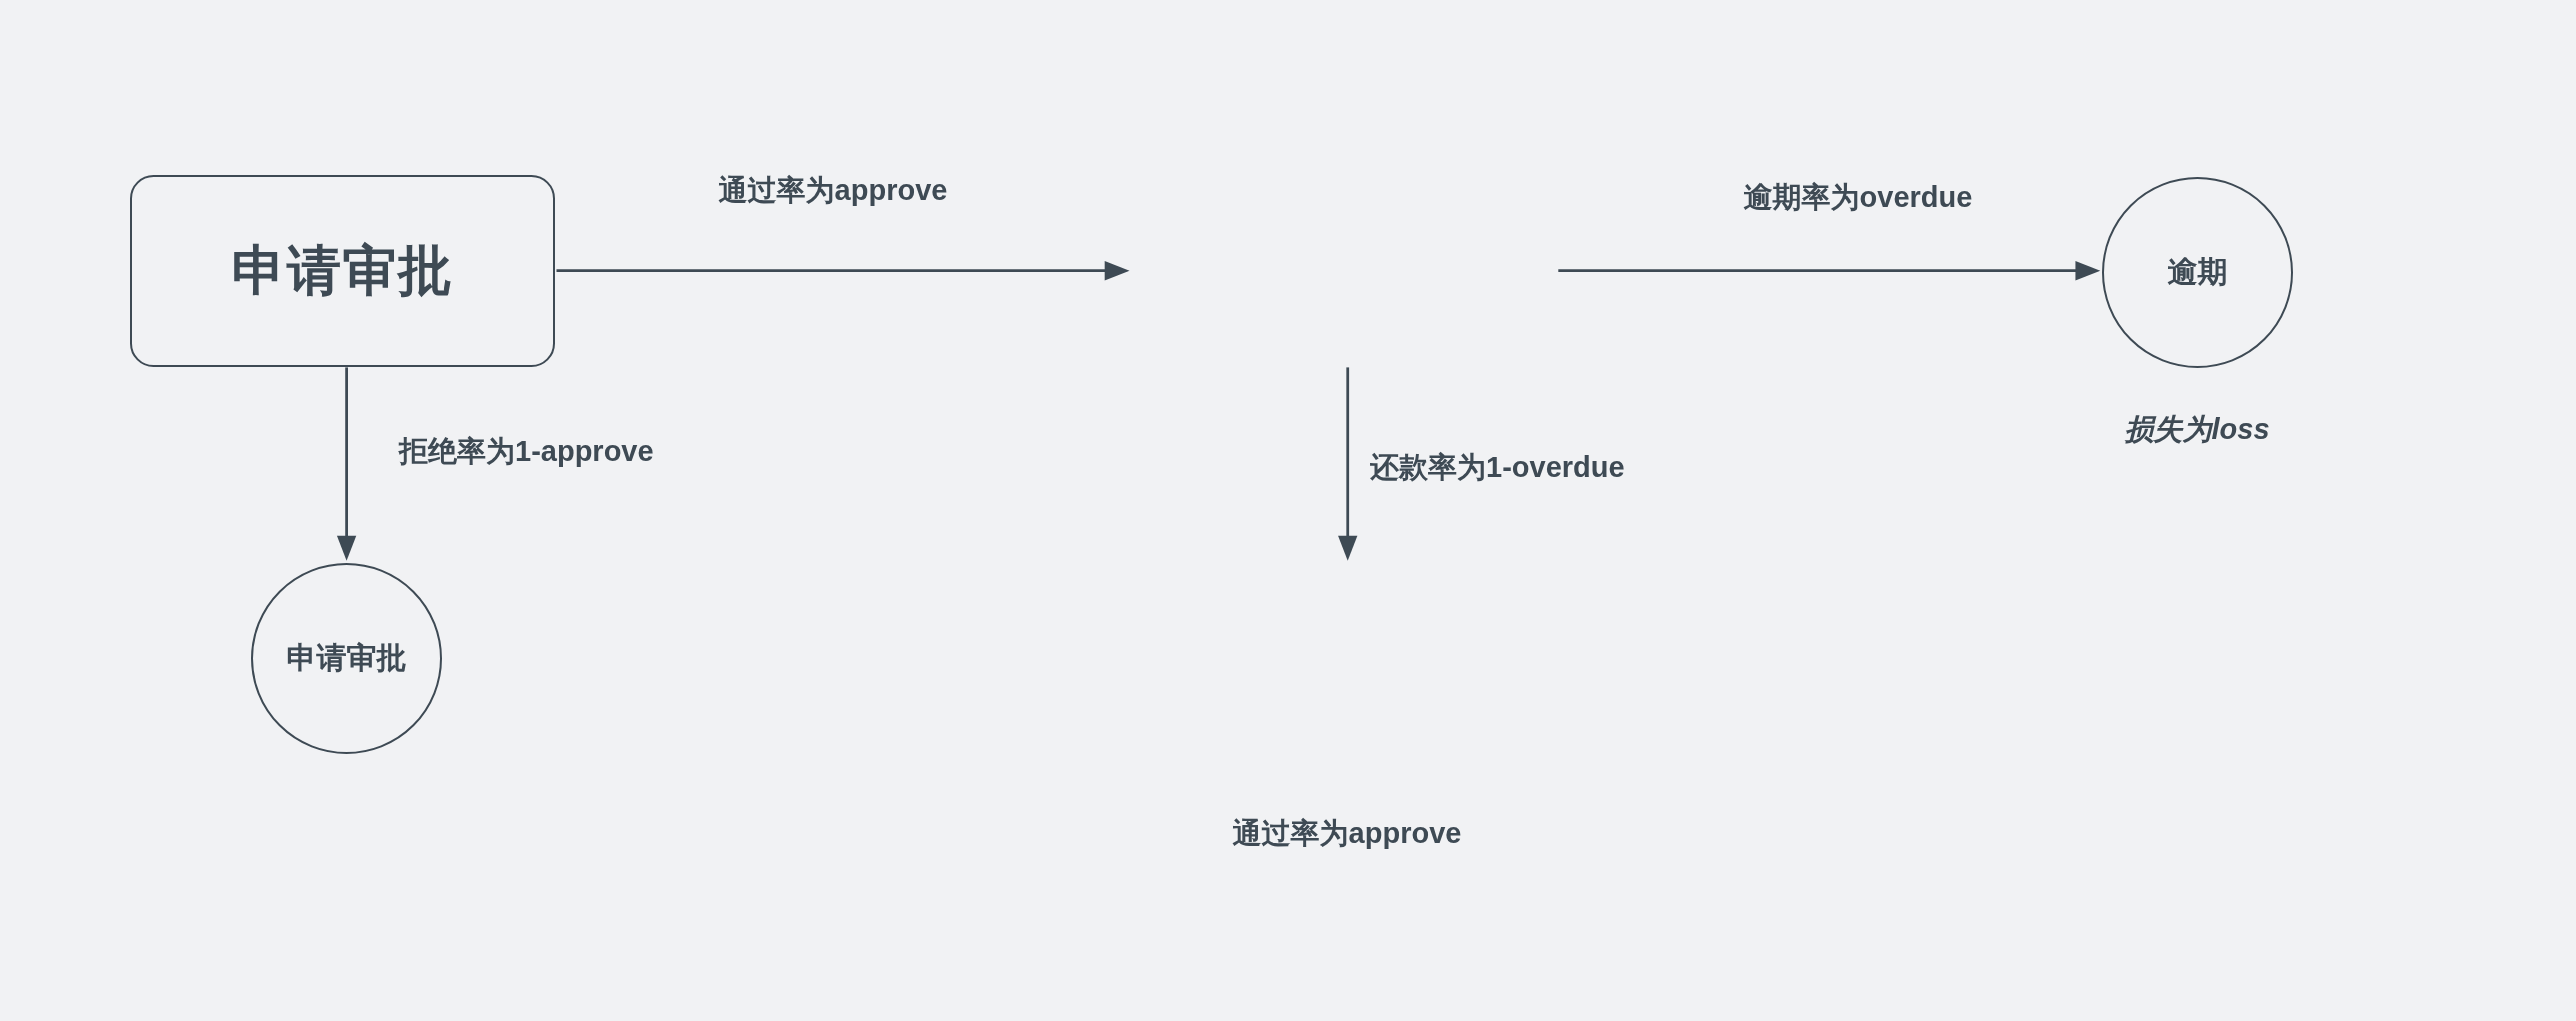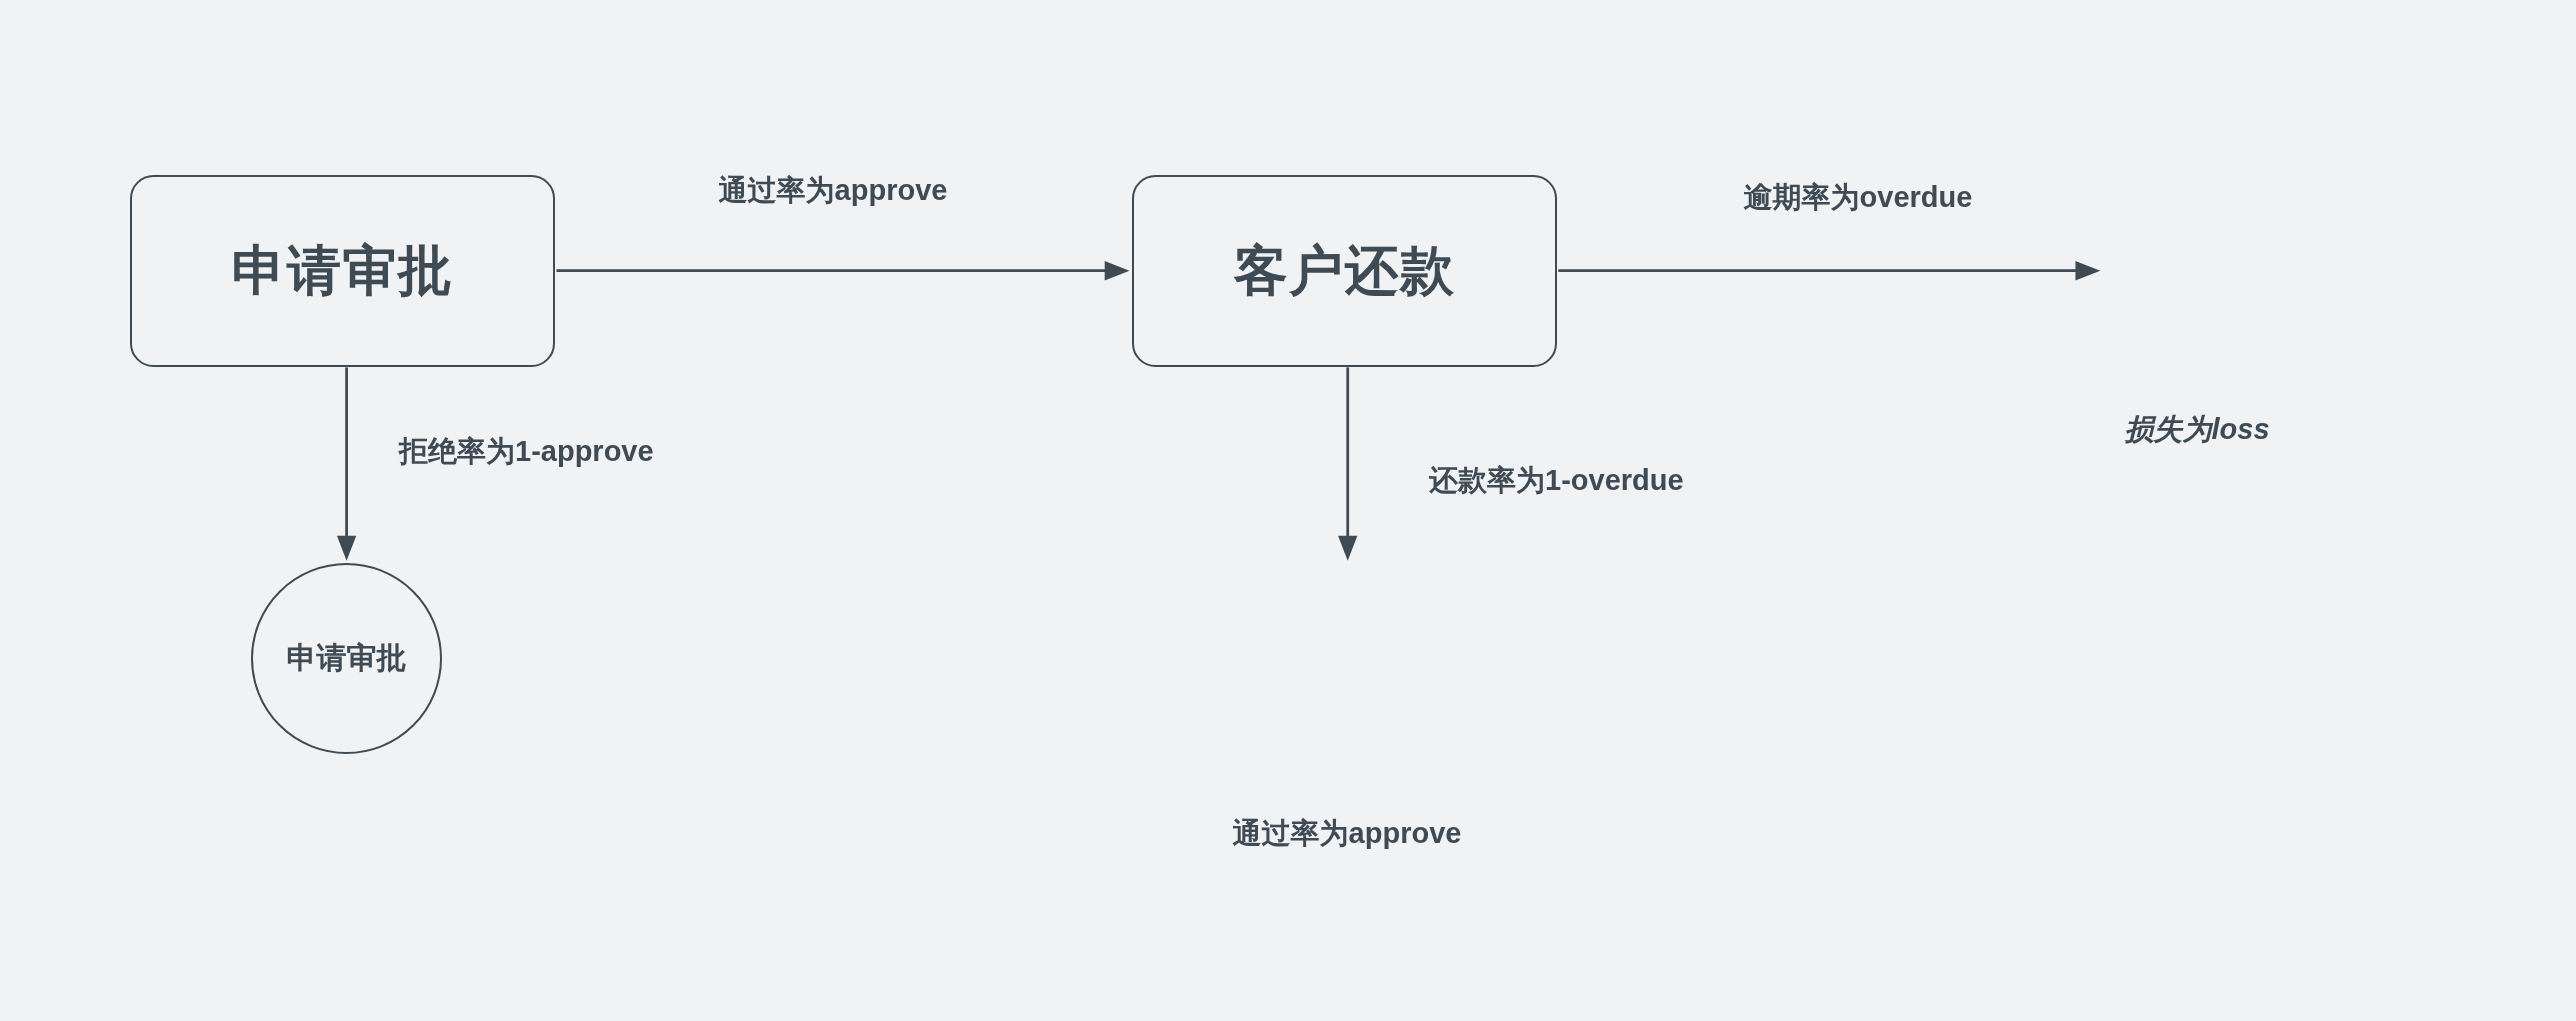--- a/index.html
+++ b/index.html
@@ -79,21 +79,21 @@
   .n-apply-box   { left:130px;  top:175px; }
   .n-repay-box   { left:1132px; top:175px; }
   .n-reject-circle { left:251px;  top:563px; }
   .n-repay-circle  { left:1252px; top:562px; }
   .n-overdue-circle{ left:2102px; top:177px; }
 
   
   .l-approve { left:833px; top:190px; }
   .l-overdue { left:1858px; top:197px; }
   .l-reject  { left:399px;  top:451px; }
-  .l-repay   { left:1429px; top:467px;margin-top:13px; }
+  .l-repay   { left:1370px; top:467px; }
 
   
   .a-loss    { left:2197px; top:429px;font-style:italic; }
   .a-revenue { left:1347px; top:833px; }
 </style>
 </head>
 <body>
 
 <div class="canvas">
 
@@ -113,29 +113,29 @@
     <g>
       <line x1="1952" y1="532" x2="1952" y2="778"></line>
       <polygon points="1952,812 1938,776 1966,776"></polygon>
     </g>
   </svg>
 
   <div class="node rect n-apply-box">
     <span class="node-label-big">申请审批</span>
   </div>
 
-  <div class="node rect n-repay-box">
-    <span class="node-label-big">客户还款</span>
-  </div>
 
   <div class="node circle n-reject-circle">
     <span class="node-label-small">申请审批</span>
   </div>
 
 
+  <div class="node circle n-overdue-circle">
+    <span class="node-label-small">逾期</span>
+  </div>
 
   <div class="edge-label centered l-approve">通过率为approve</div>
 
   <div class="edge-label centered l-overdue">逾期率为overdue</div>
 
   <div class="edge-label vcentered l-reject">拒绝率为1-approve</div>
 
   <div class="edge-label vcentered l-repay">还款率为1-overdue</div>
 
   <div class="annotation centered a-loss">损失为loss</div>

